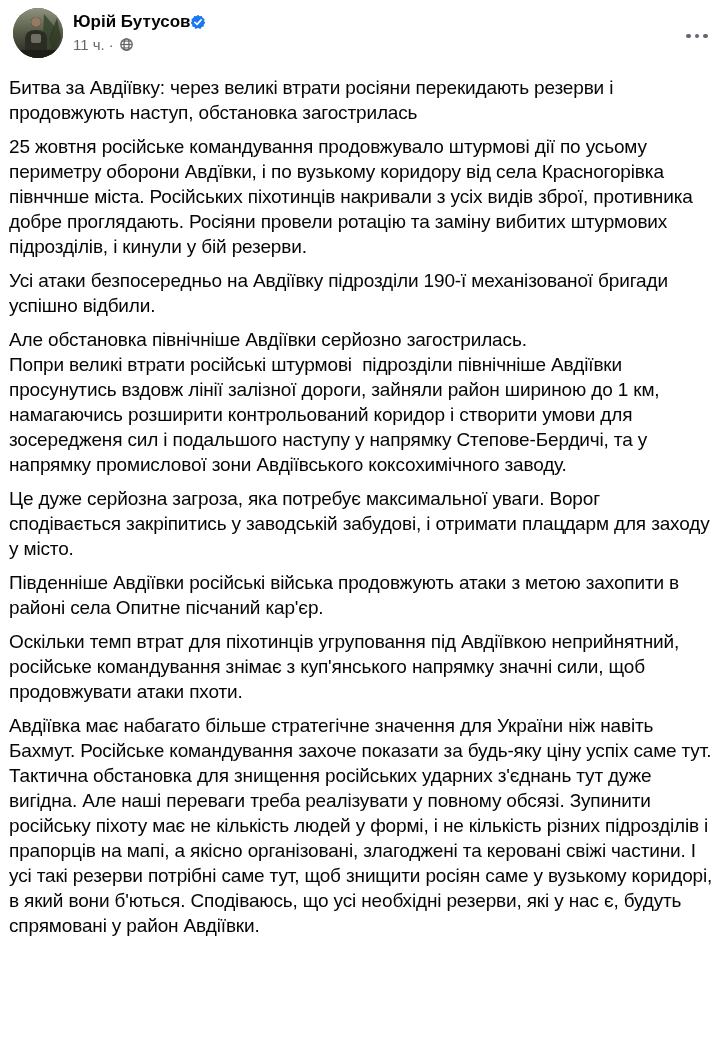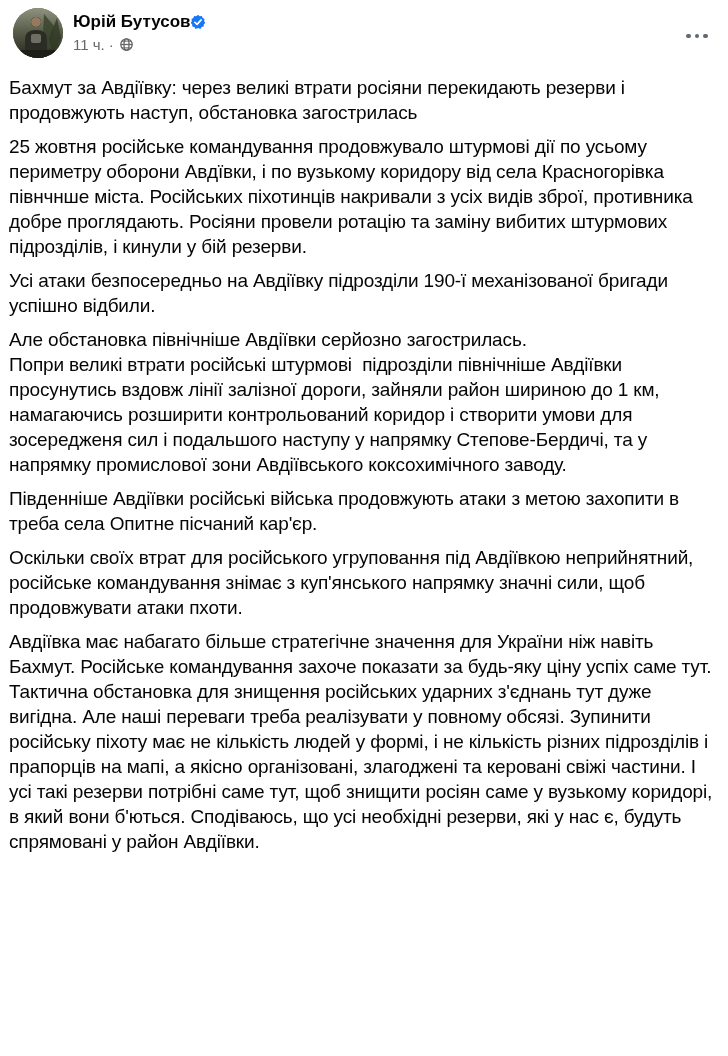--- a/index.html
+++ b/index.html
@@ -149,23 +149,24 @@
 
     <div class="more-button">
       <span class="dot"></span>
       <span class="dot"></span>
       <span class="dot"></span>
     </div>
 
   </div>
 
   <div class="post-body">
-    <p>Бахмут за Авдіївку: через великі втрати росіяни перекидають резерви і продовжують наступ, обстановка загострилась</p>
+    <p>Битва за Авдіївку: через великі втрати росіяни перекидають резерви і продовжують наступ, обстановка загострилась</p>
     <p>25 жовтня російське командування продовжувало штурмові дії по усьому периметру оборони Авдївки, і по вузькому коридору від села Красногорівка півнчнше міста. Російських піхотинців накривали з усіх видів зброї, противника добре проглядають. Росіяни провели ротацію та заміну вибитих штурмових підрозділів, і кинули у бій резерви.</p>
     <p>Усі атаки безпосередньо на Авдіївку підрозділи 190-ї механізованої бригади успішно відбили.</p>
     <p>Але обстановка північніше Авдіївки серйозно загострилась.
 Попри великі втрати російські штурмові  підрозділи північніше Авдіївки просунутись вздовж лінії залізної дороги, зайняли район шириною до 1 км, намагаючись розширити контрольований коридор і створити умови для зосередженя сил і подальшого наступу у напрямку Степове-Бердичі, та у напрямку промислової зони Авдіївського коксохимічного заводу.</p>
-    <p>Південніше Авдіївки російські війська продовжують атаки з метою захопити в треба села Опитне пісчаний кар'єр.</p>
-    <p>Оскільки своїх втрат для російського угруповання під Авдіївкою неприйнятний, російське командування знімає з куп'янського напрямку значні сили, щоб продовжувати атаки пхоти.</p>
+    <p>Це дуже серйозна загроза, яка потребує максимальної уваги. Ворог сподівається закріпитись у заводській забудові, і отримати плацдарм для заходу у місто.</p>
+    <p>Південніше Авдіївки російські війська продовжують атаки з метою захопити в районі села Опитне пісчаний кар'єр.</p>
+    <p>Оскільки темп втрат для піхотинців угруповання під Авдіївкою неприйнятний, російське командування знімає з куп'янського напрямку значні сили, щоб продовжувати атаки пхоти.</p>
     <p>Авдіївка має набагато більше стратегічне значення для України ніж навіть Бахмут. Російське командування захоче показати за будь-яку ціну успіх саме тут. Тактична обстановка для знищення російських ударних з'єднань тут дуже вигідна. Але наші переваги треба реалізувати у повному обсязі. Зупинити російську піхоту має не кількість людей у формі, і не кількість різних підрозділів і прапорців на мапі, а якісно організовані, злагоджені та керовані свіжі частини. І усі такі резерви потрібні саме тут, щоб знищити росіян саме у вузькому коридорі, в який вони б'ються. Сподіваюсь, що усі необхідні резерви, які у нас є, будуть спрямовані у район Авдіївки.</p>
   </div>
 
 </div>
 
 </body></html>

